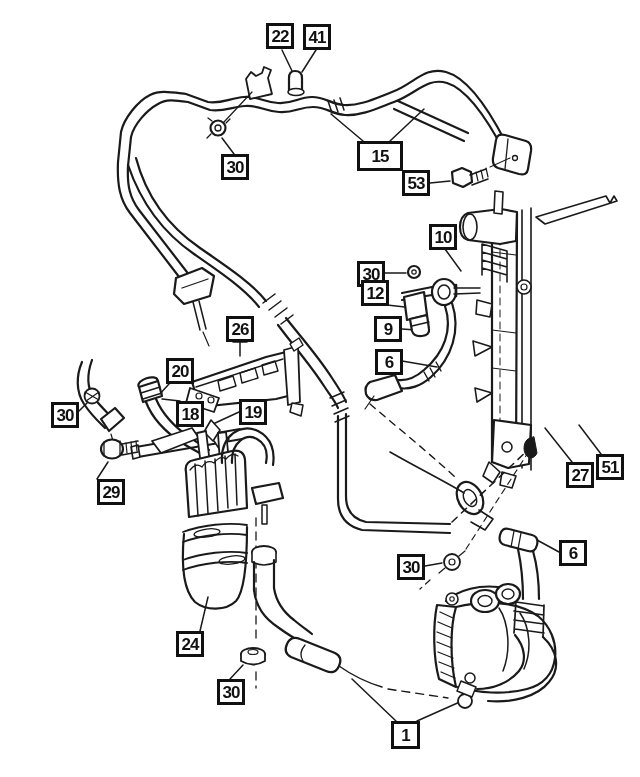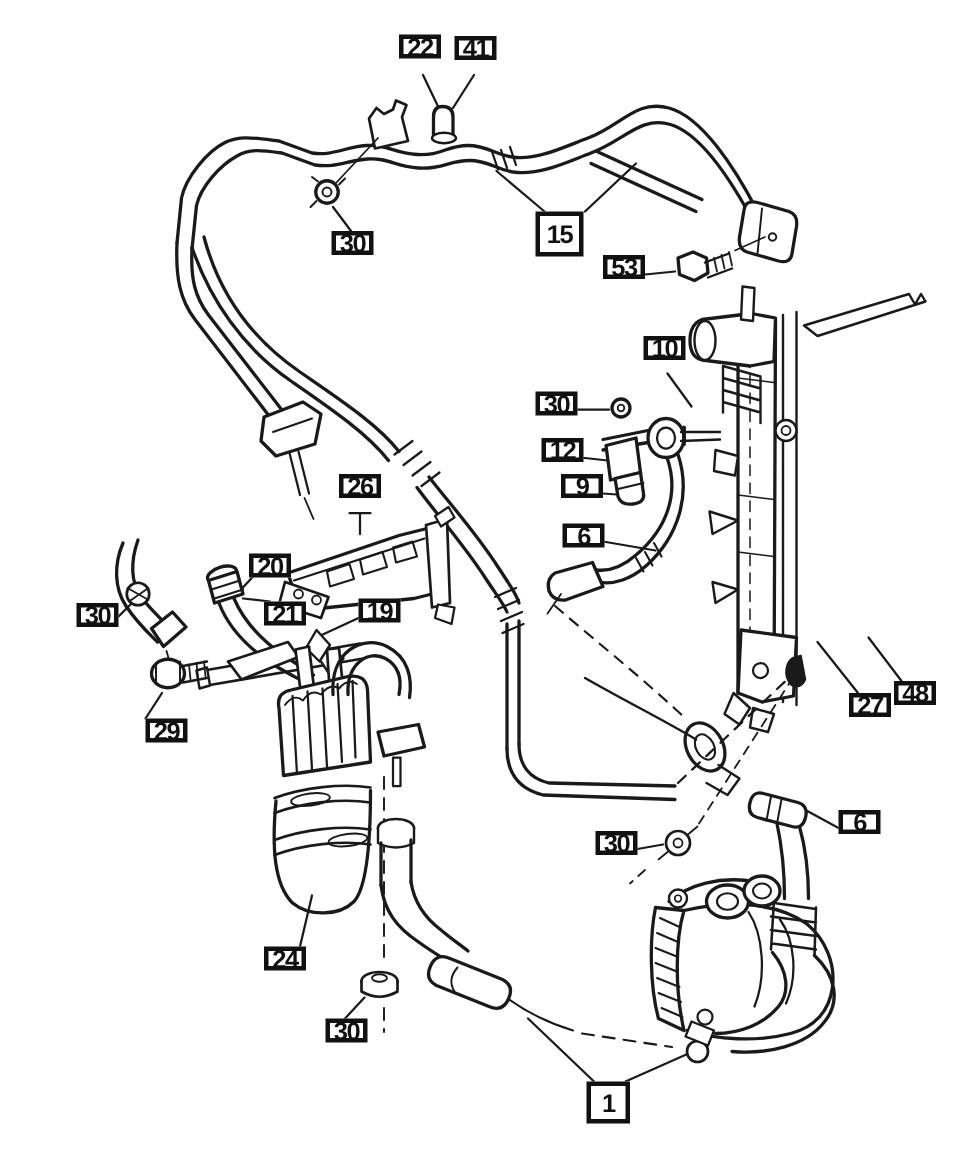--- a/index.html
+++ b/index.html
@@ -2,21 +2,21 @@
 <html><head>
 <meta charset="utf-8">
 <style>
   html,body{margin:0;padding:0;background:#fff;}
   #stage{
     position:relative;width:640px;height:777px;background:#ffffff;
     font-family:"Liberation Sans", sans-serif;overflow:hidden;
   }
   #art{position:absolute;left:0;top:0;}
   .callout{
-    position:absolute;width:28px;height:16px;
+    position:absolute;width:28px;height:26px;
     border:3px solid #111;background:#fff;color:#111;
     display:flex;align-items:center;justify-content:center;
     font-weight:bold;font-size:17px;line-height:1;box-sizing:border-box;
     font-family:"Liberation Sans", sans-serif;letter-spacing:-1px;
   }
   svg *{vector-effect:non-scaling-stroke;}
 </style>
 </head>
 <body>
 
@@ -273,52 +273,52 @@
     <path d="M430,580 L420,589 M466,549 L533,445" stroke-width="1.2" stroke-dasharray="6 5"></path>
   </g>
 </svg>
 
   <div class="callout" style="left:266px;top:23px">
       <span>22</span>
     </div>
   <div class="callout" style="left:303px;top:24px">
       <span>41</span>
     </div>
-  <div class="callout" style="left:357px;top:141px;width:32px;height:30px">
+  <div class="callout" style="left:357px;top:141px;width:46px;height:30px">
       <span>15</span>
     </div>
   <div class="callout" style="left:221px;top:154px">
       <span>30</span>
     </div>
   <div class="callout" style="left:402px;top:170px">
       <span>53</span>
     </div>
   <div class="callout" style="left:429px;top:224px">
       <span>10</span>
     </div>
   <div class="callout" style="left:357px;top:261px">
       <span>30</span>
     </div>
-  <div class="callout" style="left:361px;top:292px">
+  <div class="callout" style="left:361px;top:280px">
       <span>12</span>
     </div>
   <div class="callout" style="left:374px;top:316px">
       <span>9</span>
     </div>
   <div class="callout" style="left:375px;top:349px">
       <span>6</span>
     </div>
   <div class="callout" style="left:226px;top:316px">
       <span>26</span>
     </div>
-  <div class="callout" style="left:166px;top:369px">
+  <div class="callout" style="left:166px;top:358px">
       <span>20</span>
     </div>
   <div class="callout" style="left:176px;top:401px">
-      <span>21</span>
+      <span>18</span>
     </div>
   <div class="callout" style="left:239px;top:399px">
       <span>19</span>
     </div>
   <div class="callout" style="left:51px;top:402px">
       <span>30</span>
     </div>
   <div class="callout" style="left:97px;top:479px">
       <span>29</span>
     </div>
@@ -331,19 +331,19 @@
   <div class="callout" style="left:397px;top:554px">
       <span>30</span>
     </div>
   <div class="callout" style="left:559px;top:540px">
       <span>6</span>
     </div>
   <div class="callout" style="left:566px;top:462px">
       <span>27</span>
     </div>
   <div class="callout" style="left:596px;top:454px">
-      <span>48</span>
+      <span>51</span>
     </div>
   <div class="callout" style="left:391px;top:721px;width:29px;height:28px">
       <span>1</span>
     </div>
 
 </div>
 
 </body></html>

